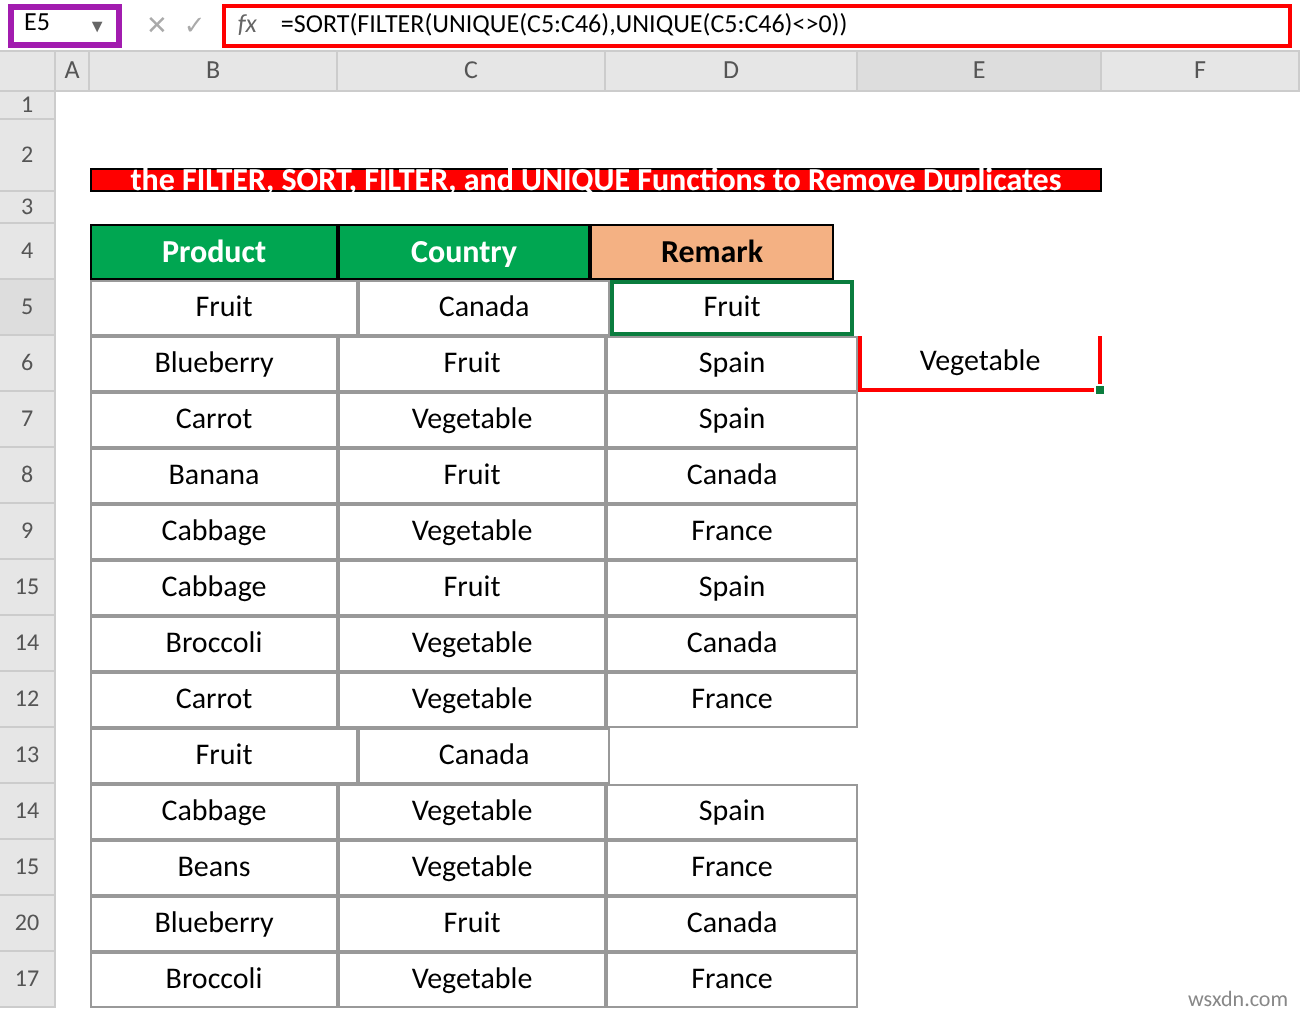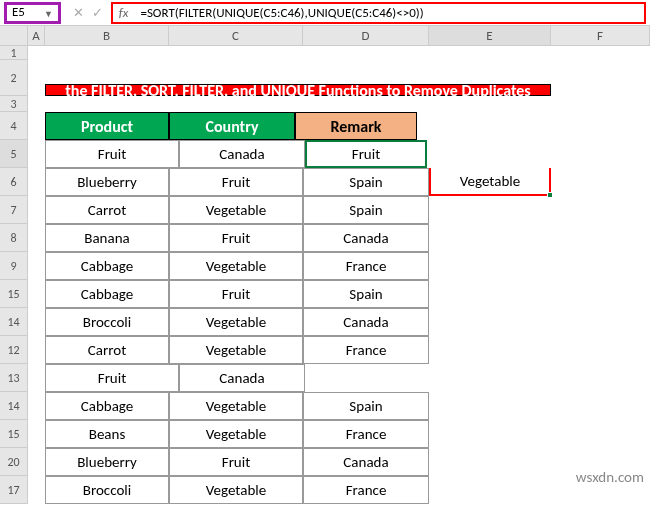--- a/index.html
+++ b/index.html
@@ -49,21 +49,21 @@
     
     .header-cell { background: #00a651; color: #fff; font-weight: bold; font-size: 16px; border: 1px solid #000; }
     .header-remark { background: #f4b183; color: #000; font-weight: bold; font-size: 16px; border: 1px solid #000; }
     .data-cell { border: 1px solid #999; font-size: 15px; }
     .remark-box { border: 2px solid red; }
     .remark-box-top { border-bottom: 1px solid #999; }
     .remark-box-bot { border-top: none; position: relative; }
     .selection-border { border: 2px solid #0a7d3e; }
     .cell-handle { position: absolute; bottom: -4px; right: -4px; width: 6px; height: 6px; background: #0a7d3e; border: 1px solid #fff; }
     
-    .watermark { position: absolute; bottom: 20px; right: 6px; font-size: 15px; color: #888; text-align: center; }
+    .watermark { position: absolute; bottom: 0; right: 6px; font-size: 11px; color: #888; text-align: center; }
     .expand-btn { position: absolute; top: 26px; right: 2px; width: 18px; height: 18px; font-size: 12px; color: #666; text-align: center; }
   </style>
 </head>
 <body>
 
 <div class="formula-bar">
   <div class="name-box">
     <span>E5</span>
     <span class="name-box-arrow">▼</span>
   </div>

